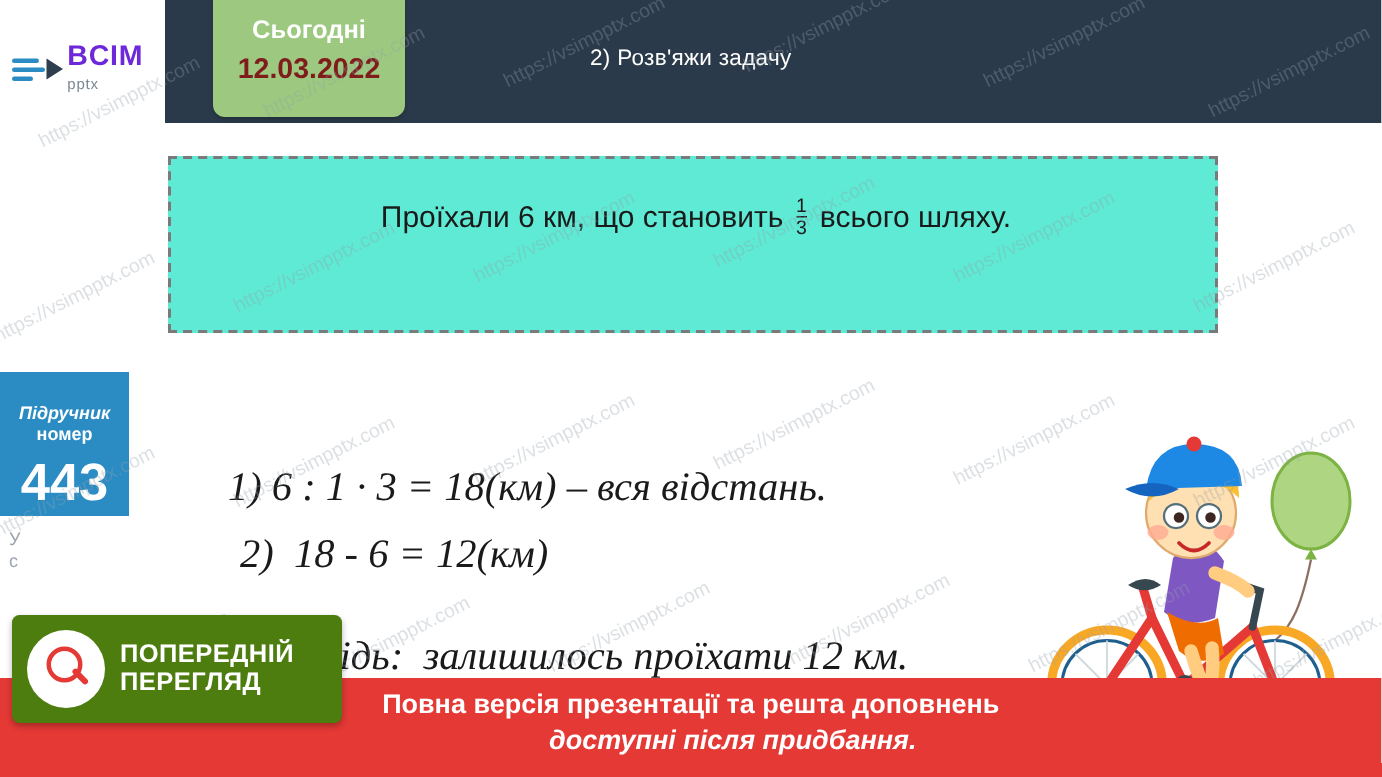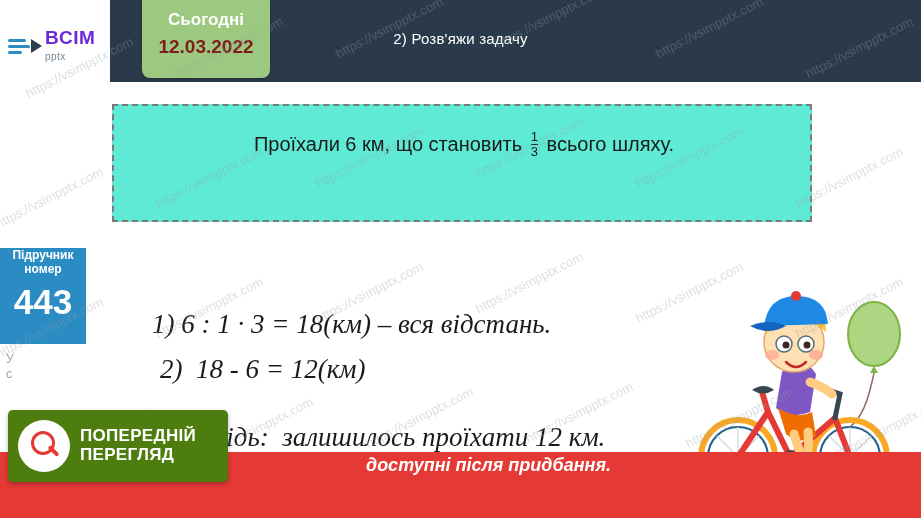--- a/index.html
+++ b/index.html
@@ -174,21 +174,21 @@
     width: 86px; height: 96px;
     background: #2b8cc4;
     text-align: center;
     z-index: 6;
   }
   .tb-l1, .tb-l2 {
     color: #ffffff;
     font-size: 12px;
     font-weight: bold;
   }
-  .tb-l1 { padding-top: 0; }
+  .tb-l1 { padding-top: 20px; font-style: italic; }
   .tb-num {
     color: #ffffff;
     font-size: 35px;
     font-weight: bold;
     margin-top: 6px;
   }
   
   .ghost-text {
     position: absolute;
     left: 6px; top: 352px;
@@ -439,16 +439,17 @@
       <span class="mag-glass"></span>
         <span class="mag-handle"></span>
     </div>
     <div class="preview-text">
       <div>ПОПЕРЕДНІЙ</div>
       <div>ПЕРЕГЛЯД</div>
     </div>
   </div>
 
   <div class="bottom-banner">
+    <div class="banner-l1">Повна версія презентації та решта доповнень</div>
     <div class="banner-l2">доступні після придбання.</div>
   </div>
 
 </div>
 
 </body></html>

